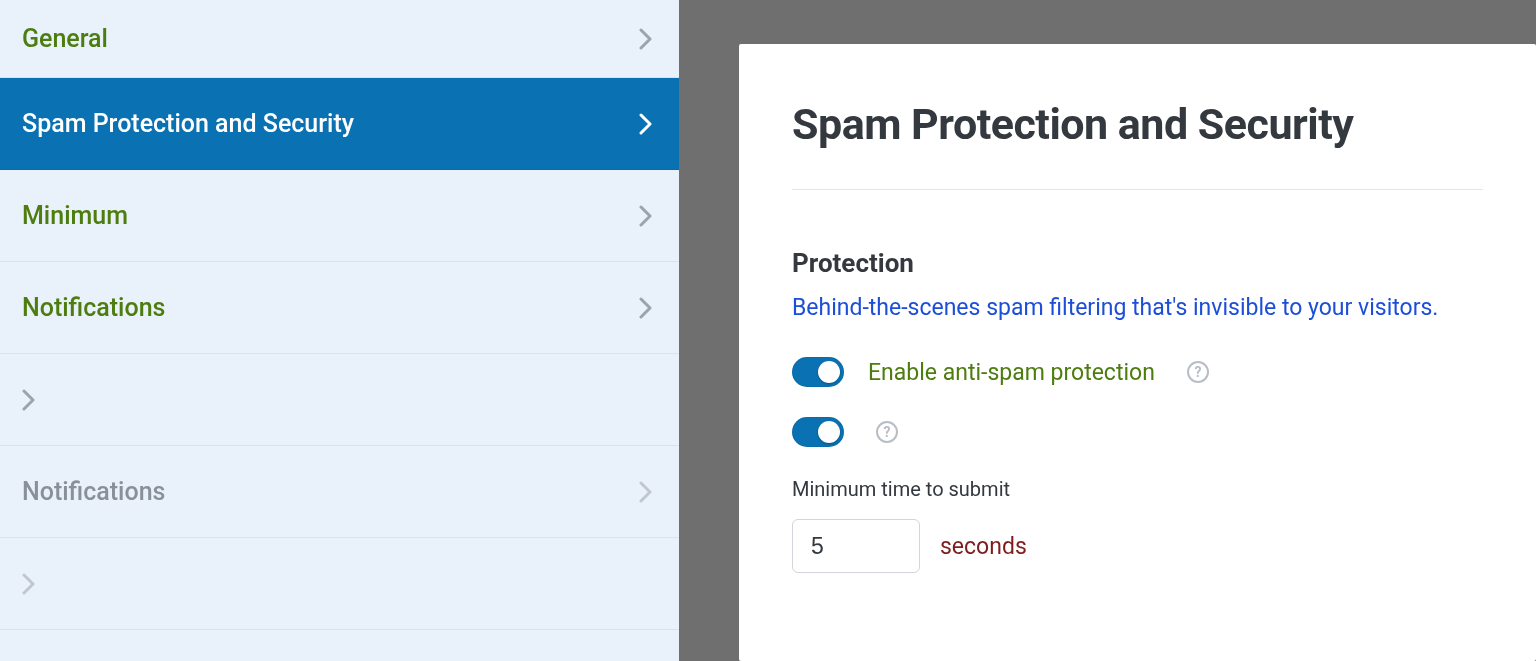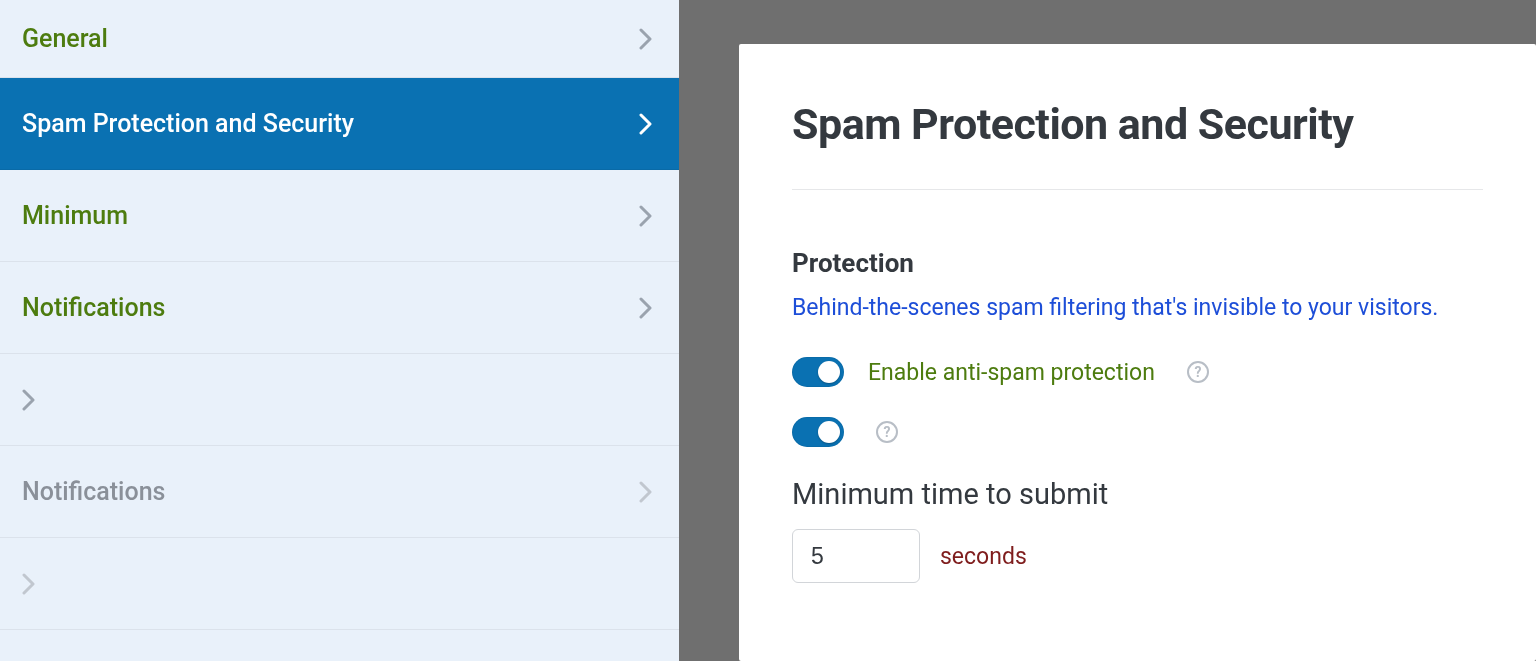--- a/index.html
+++ b/index.html
@@ -121,21 +121,21 @@
     justify-content: center;
     color: #b8bec6;
     font-size: 14px;
     font-weight: 700;
     line-height: 1;
     margin-left: 8px;
     cursor: help;
   }
   .field-block { margin-top: 6px; }
   .field-label {
-    font-size: 29px;
+    font-size: 20px;
     color: #34393f;
     margin-bottom: 18px;
     display: block;
   }
   .field-row {
     display: flex;
     align-items: center;
     gap: 20px;
   }
   .num-input {

